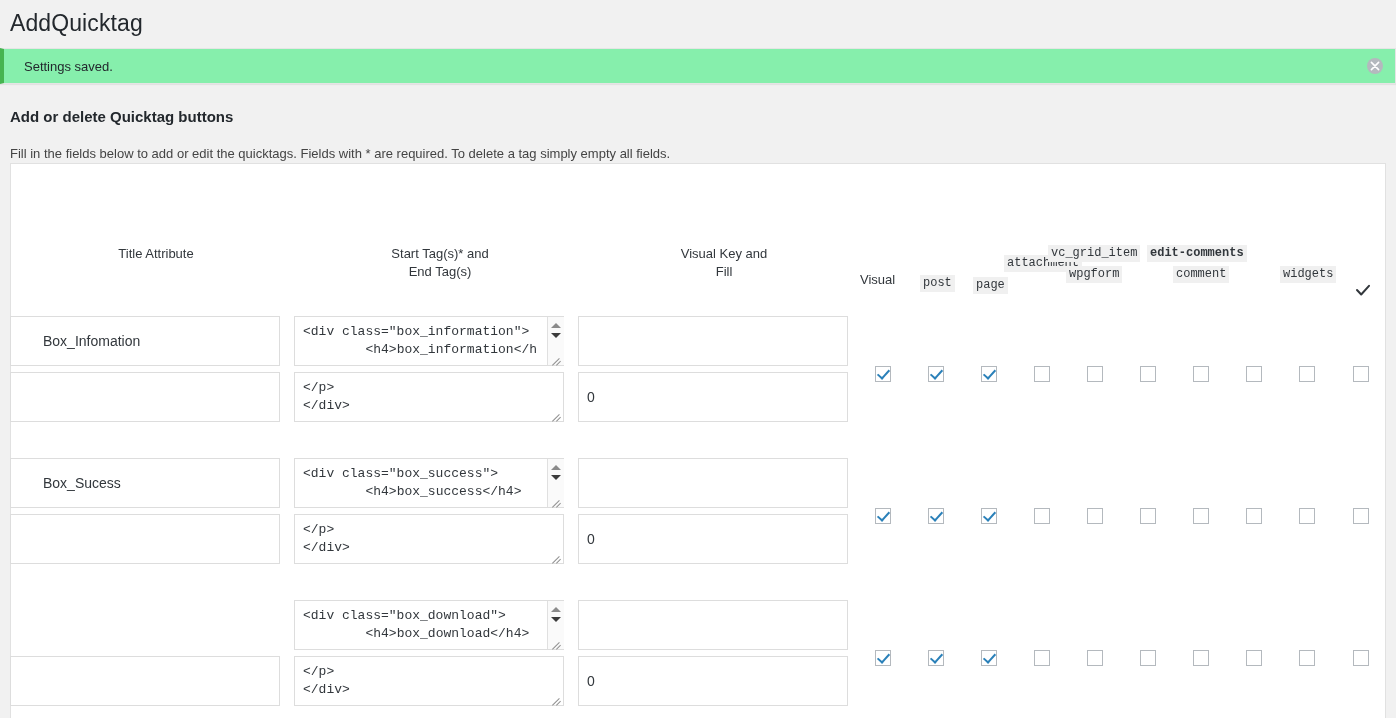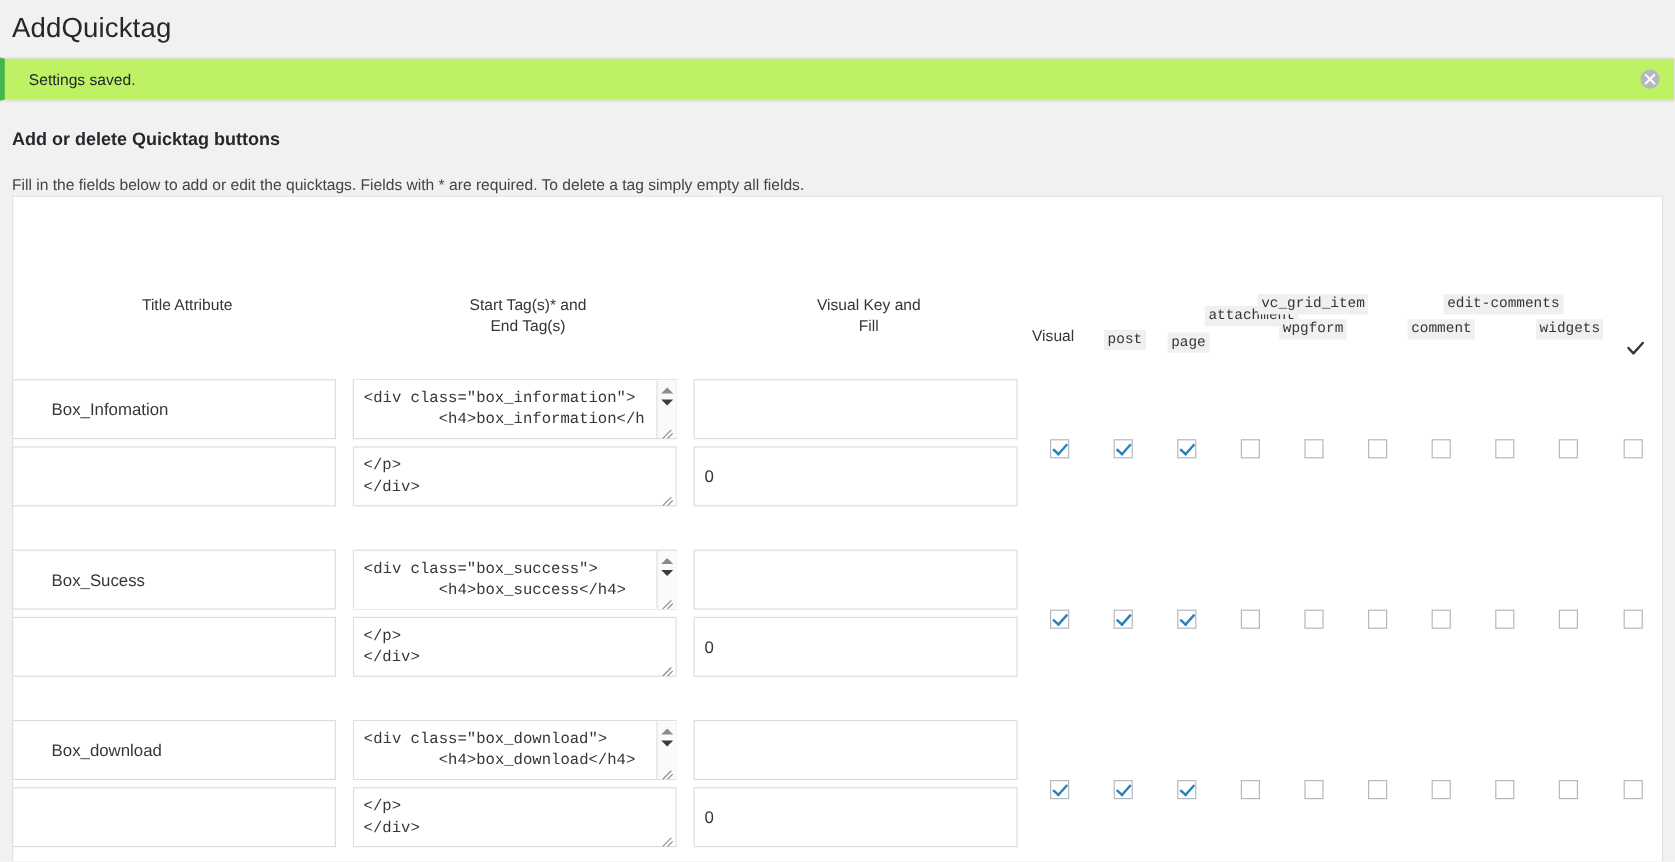--- a/index.html
+++ b/index.html
@@ -23,21 +23,21 @@
     color: #23282d;
     line-height: 1.3;
     margin: 0;
     padding: 9px 0 4px 10px;
     letter-spacing: 0.1px;
   }
 
   
   .notice {
     position: relative;
-    background: #bef264;
+    background: #86efac;
     border: 1px solid #e5e5e5;
     border-left: 4px solid #46b450;
     box-shadow: 0 1px 1px 0 rgba(0,0,0,.06);
     margin: 5px 0px 0px 0px;
     padding: 1px 12px;
     height: 36px;
     box-sizing: border-box;
   }
   .notice-text {
     font-size: 13px;
@@ -274,21 +274,21 @@
 
 <div class="visual-label">Visual</div>
 
 <div id="chips-layer">
     <span class="chip" style="left: 920px; top: 275px;">post</span>
     <span class="chip" style="left: 973px; top: 277px;">page</span>
     <span class="chip" style="left: 1004px; top: 255px;">attachment</span>
     <span class="chip" style="left: 1048px; top: 245px;">vc_grid_item</span>
     <span class="chip" style="left: 1066px; top: 266px;">wpgform</span>
     <span class="chip" style="left: 1173px; top: 266px; text-align: right;">comment</span>
-    <span class="chip" style="left: 1203px; top: 245px;">edit-comments</span>
+    <span class="chip" style="left: 1147px; top: 245px; font-weight: bold;">edit-comments</span>
     <span class="chip" style="left: 1280px; top: 266px;">widgets</span>
   </div>
 
 <div class="check-all">
   <svg width="20" height="20" viewBox="0 0 20 20" aria-hidden="true">
     <path d="M4 10 L8.2 14.5 L16 5.8" stroke="#32373c" stroke-width="2" fill="none" stroke-linecap="round" stroke-linejoin="round"></path>
   </svg>
 </div>
 
 <div id="rows-layer">
@@ -332,21 +332,20 @@
       <textarea class="fld c2 bottom-fld" style="">&lt;/p&gt;
 &lt;/div&gt;</textarea>
       <div class="ta-grip" style="position: absolute; left: 551px; top: 94px;">
         <i style="left:1px;top:11px;width:10px"></i>
         <i style="left:5px;top:11px;width:6px"></i>
       </div>
       <input type="text" class="fld c3 top-fld" style="">
       <input type="text" class="fld c3 bottom-fld" value="0" style="">
     </div>
     <div class="row" style="top: 600px;">
-      <input type="text" class="fld c1 top-fld" placeholder="" value="Box_download" style="">
       <input type="text" class="fld c1 bottom-fld" placeholder="" style="">
       <textarea class="fld c2 top-fld" style="padding-right: 22px;">&lt;div class="box_download"&gt;
         &lt;h4&gt;box_download&lt;/h4&gt;
 </textarea>
       <div class="ta-scroll" style="position: absolute; left: 547px; top: 1px;">
         <span class="ta-arrow up"></span>
         <span class="ta-arrow down"></span>
       </div>
       <div class="ta-grip" style="position: absolute; left: 551px; top: 38px;">
         <i style="left:1px;top:11px;width:10px"></i>

